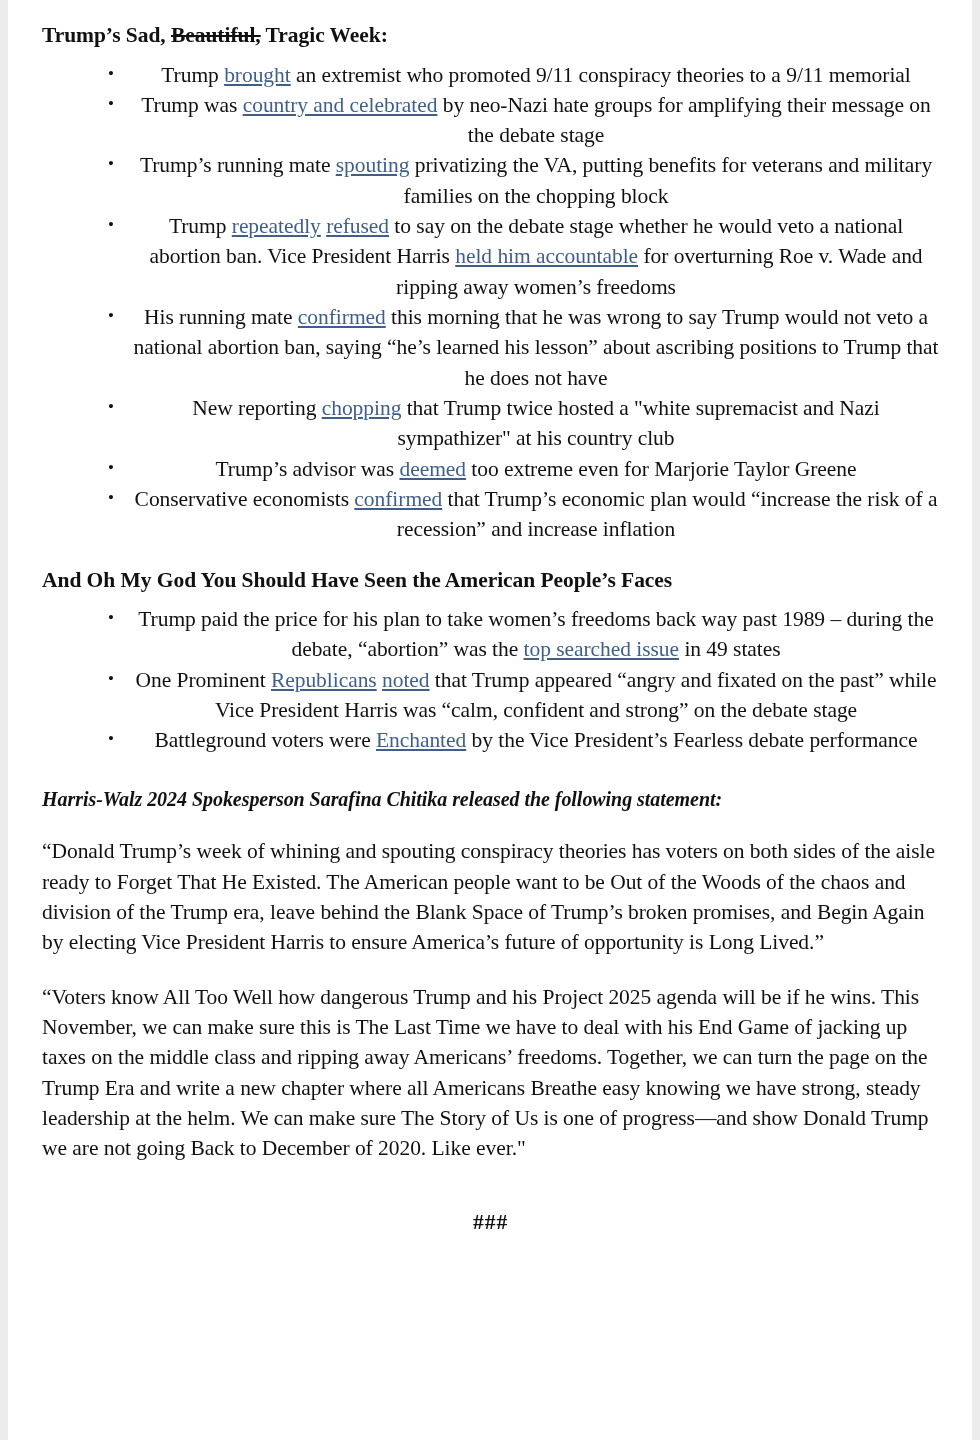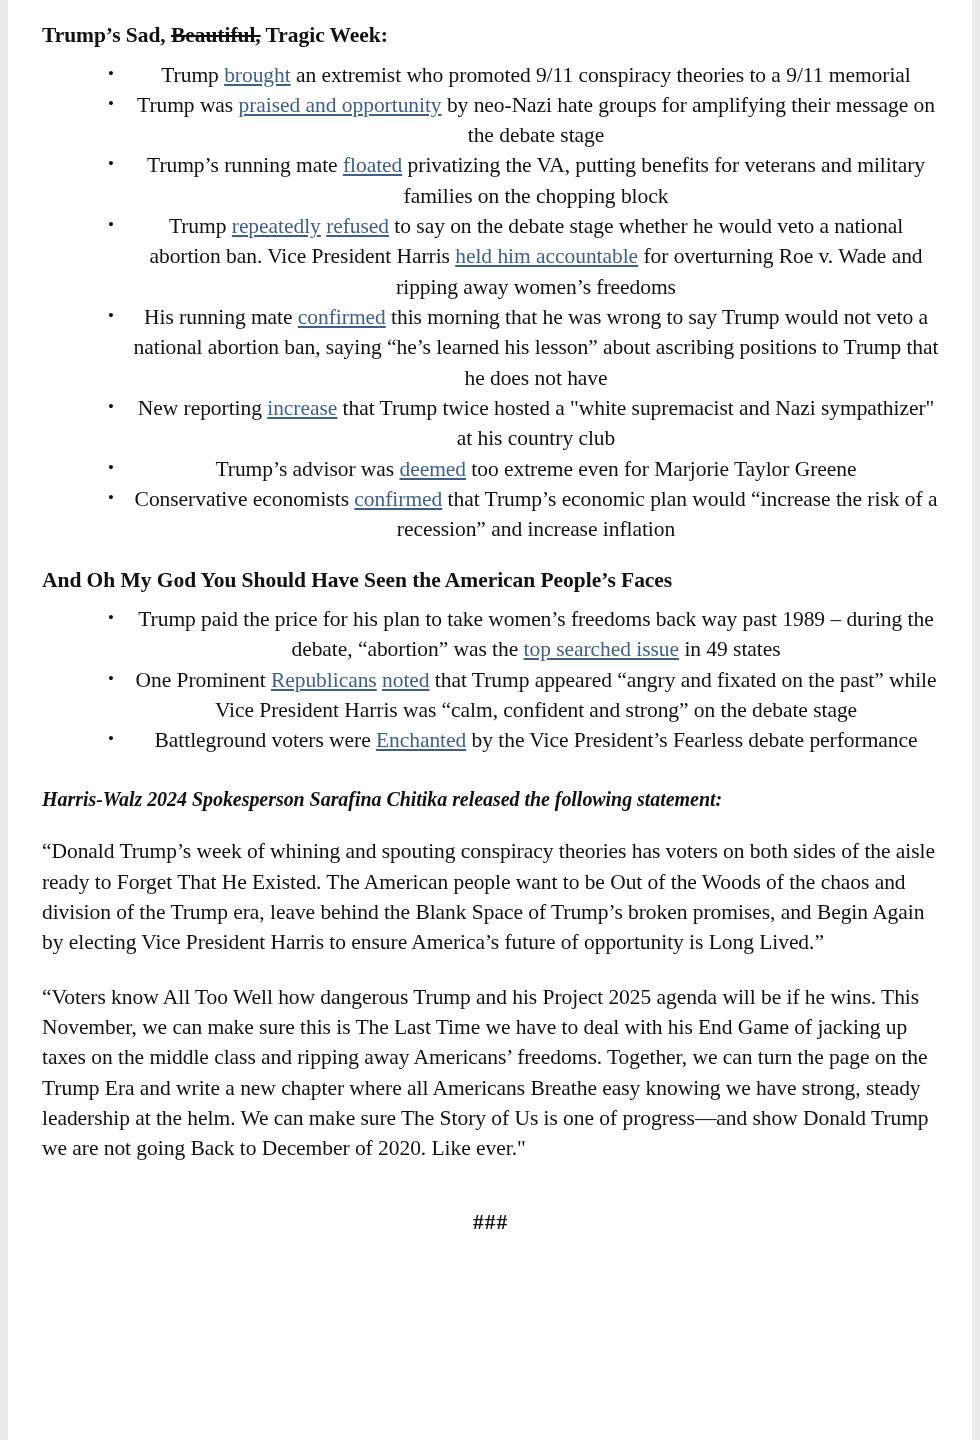--- a/index.html
+++ b/index.html
@@ -112,25 +112,25 @@
 <div class="gutter right"></div>
 
 <div class="page">
 
   <h2 class="section-heading">
     <span>Trump’s Sad, </span><span class="strike">Beautiful,</span><span> Tragic Week:</span>
   </h2>
 
   <ul class="bullets" id="list-section1">
       <li>Trump <a class="doclink" href="#">brought</a> an extremist who promoted 9/11 conspiracy theories to a 9/11 memorial</li>
-      <li>Trump was <a class="doclink" href="#">praised and opportunity</a> by neo-Nazi hate groups for amplifying their message on the debate stage</li>
-      <li>Trump’s running mate <a class="doclink" href="#">floated</a> privatizing the VA, putting benefits for veterans and military families on the chopping block</li>
+      <li>Trump was <a class="doclink" href="#">country and celebrated</a> by neo-Nazi hate groups for amplifying their message on the debate stage</li>
+      <li>Trump’s running mate <a class="doclink" href="#">spouting</a> privatizing the VA, putting benefits for veterans and military families on the chopping block</li>
       <li>Trump <a class="doclink" href="#">repeatedly</a> <a class="doclink" href="#">refused</a> to say on the debate stage whether he would veto a national abortion ban. Vice President Harris <a class="doclink" href="#">held him accountable</a> for overturning Roe v. Wade and ripping away women’s freedoms</li>
       <li>His running mate <a class="doclink" href="#">confirmed</a> this morning that he was wrong to say Trump would not veto a national abortion ban, saying “he’s learned his lesson” about ascribing positions to Trump that he does not have</li>
-      <li>New reporting <a class="doclink" href="#">increase</a> that Trump twice hosted a "white supremacist and Nazi sympathizer" at his country club</li>
+      <li>New reporting <a class="doclink" href="#">chopping</a> that Trump twice hosted a "white supremacist and Nazi sympathizer" at his country club</li>
       <li>Trump’s advisor was <a class="doclink" href="#">deemed</a> too extreme even for Marjorie Taylor Greene</li>
       <li>Conservative economists <a class="doclink" href="#">confirmed</a> that Trump’s economic plan would “increase the risk of a recession” and increase inflation</li>
     </ul>
 
   <h2 class="section-heading second">And Oh My God You Should Have Seen the American People’s Faces</h2>
 
   <ul class="bullets" id="list-section2">
       <li>Trump paid the price for his plan to take women’s freedoms back way past 1989 – during the debate, “abortion” was the <a class="doclink" href="#">top searched issue</a> in 49 states</li>
       <li>One Prominent <a class="doclink" href="#">Republicans</a> <a class="doclink" href="#">noted</a> that Trump appeared “angry and fixated on the past” while Vice President Harris was “calm, confident and strong” on the debate stage</li>
       <li>Battleground voters were <a class="doclink" href="#">Enchanted</a> by the Vice President’s Fearless debate performance</li>

